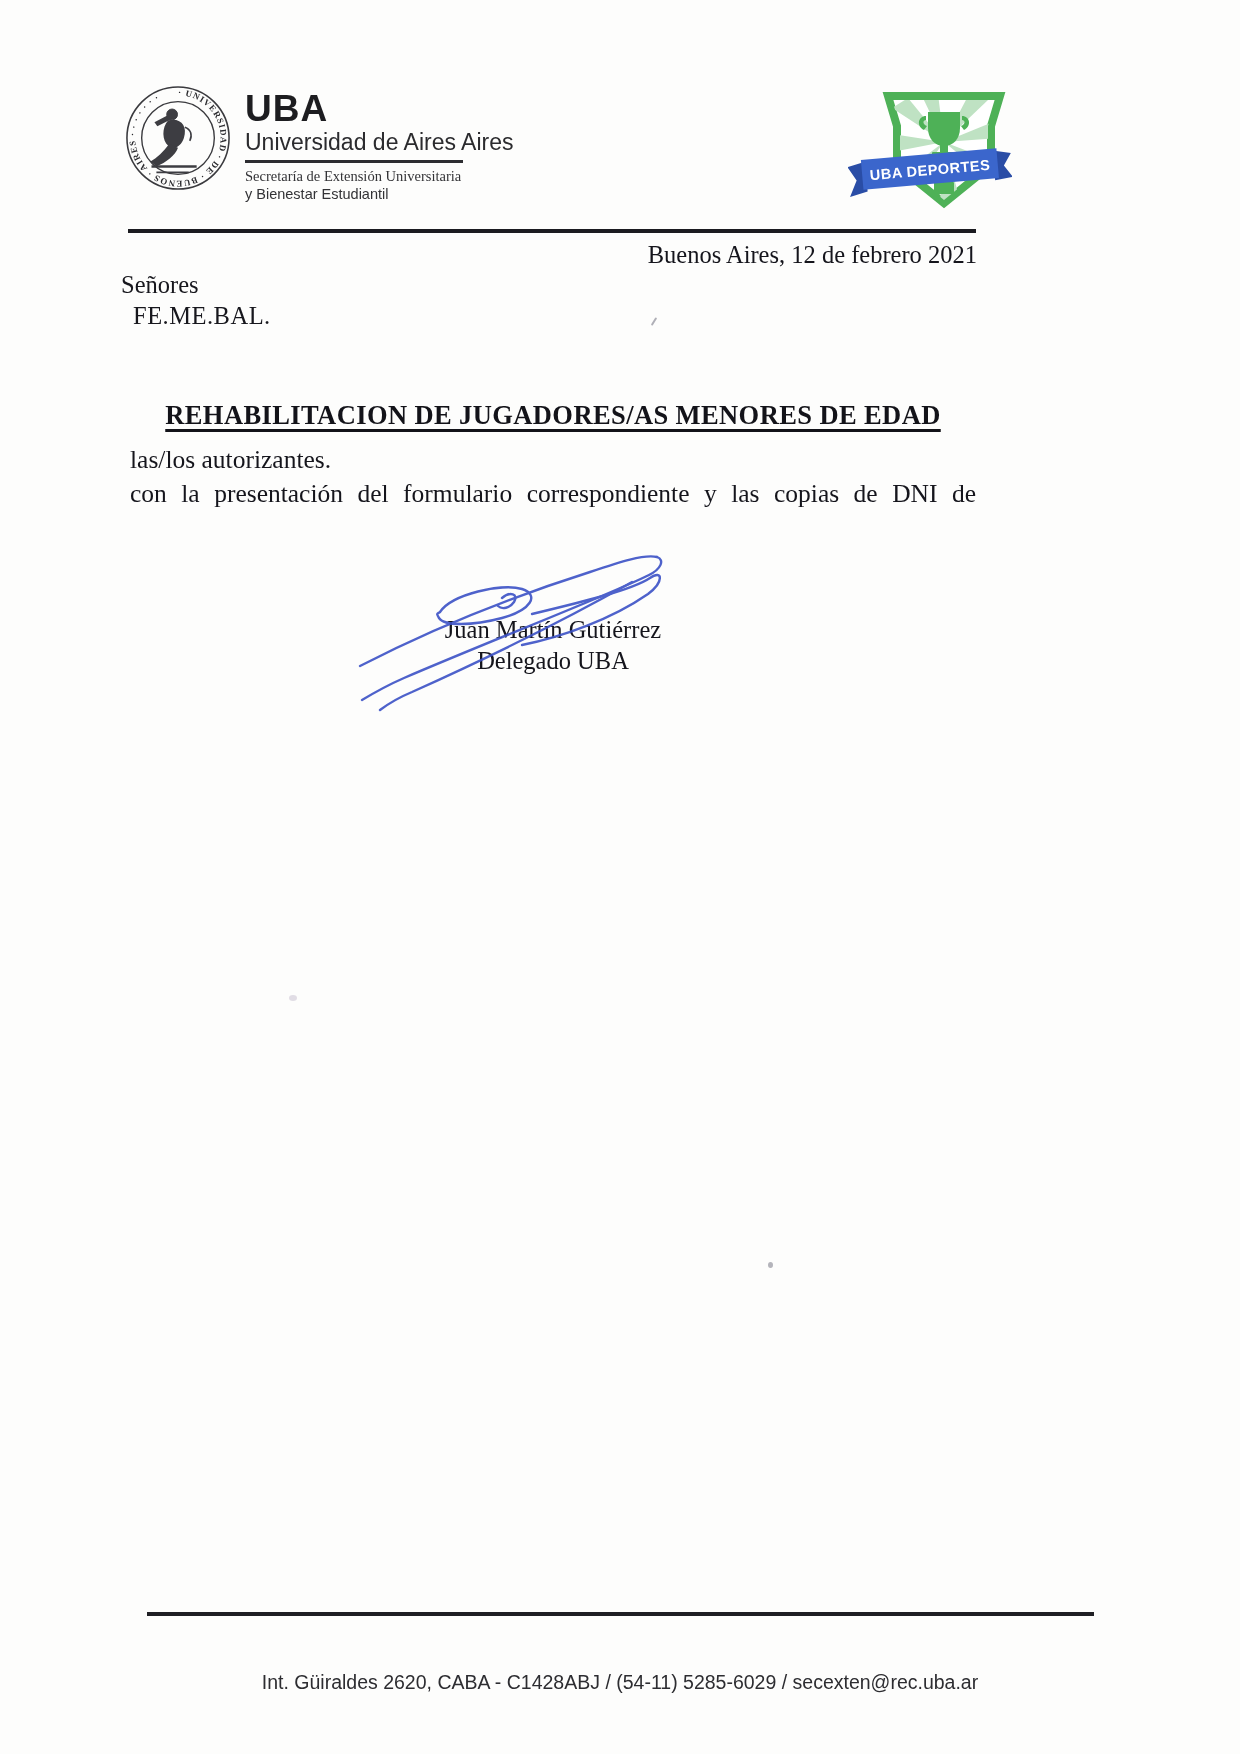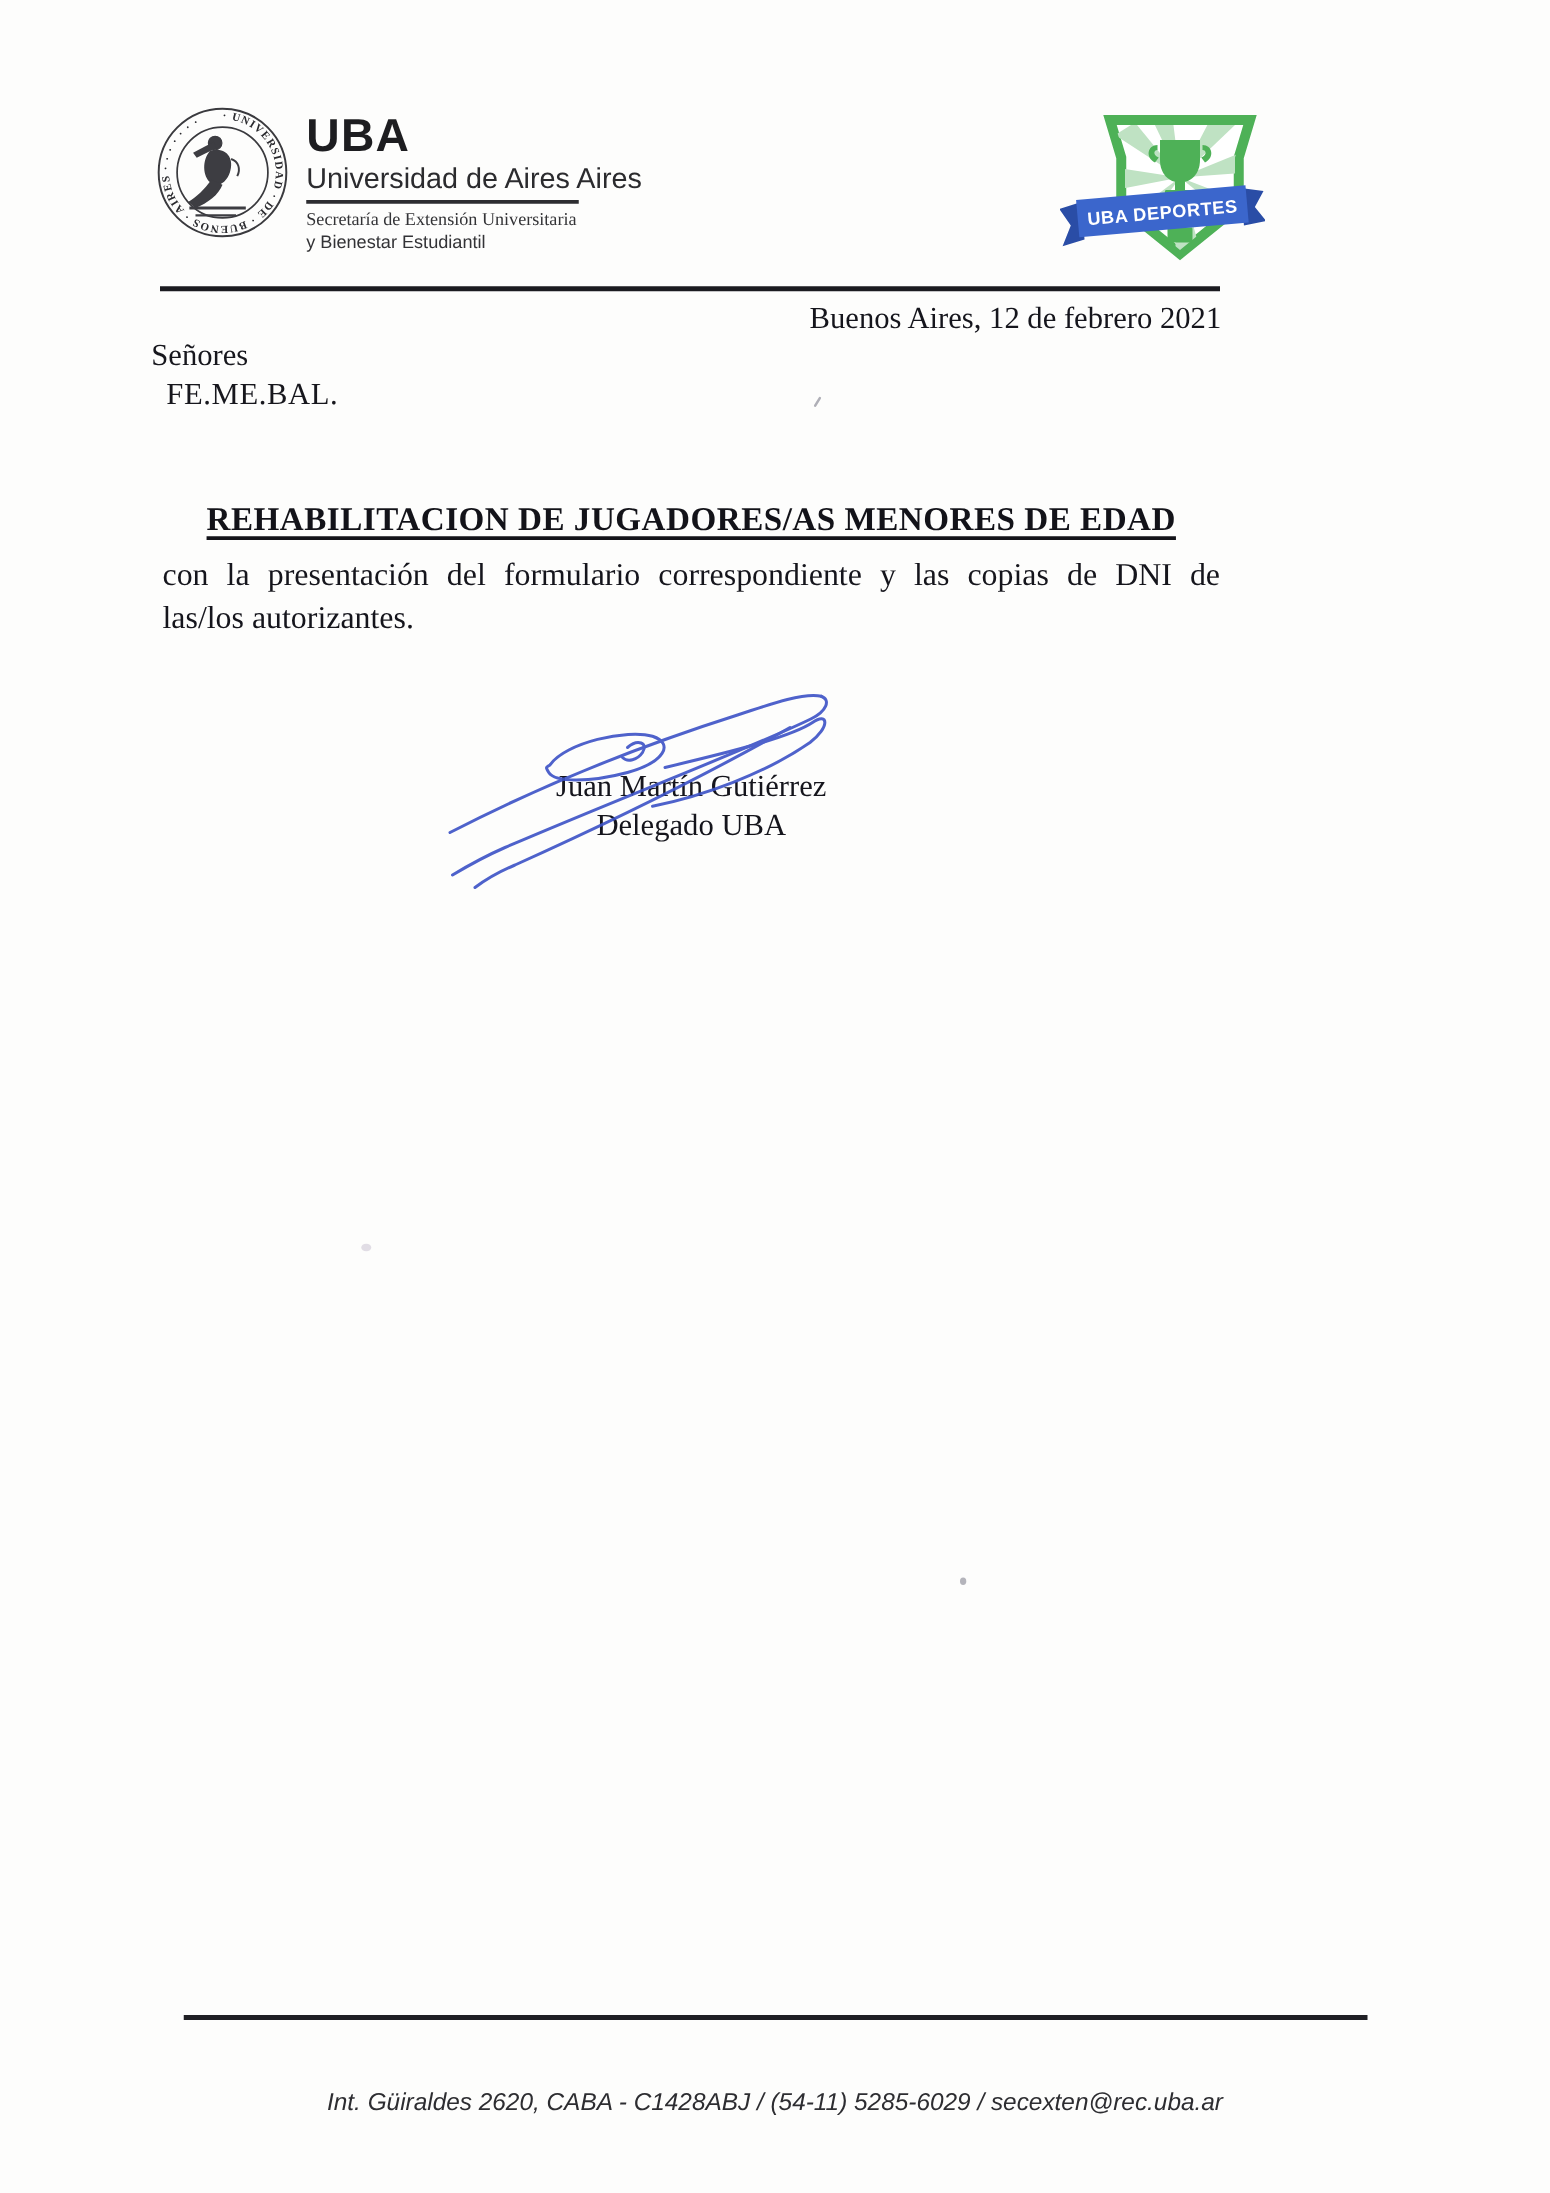--- a/index.html
+++ b/index.html
@@ -56,21 +56,21 @@
 
   
   .signature{left:352px;top:538px;width:320px;height:178px;z-index:3;pointer-events:none;}
   .signer-block{left:130px;top:614px;width:846px;text-align:center;z-index:2;}
   .signer-name{font-size:24.5px;line-height:31px;color:#15151c;}
   .signer-title{font-size:24.5px;line-height:31px;color:#15151c;}
 
   
   .footer-contact{
     left:0;top:1671px;width:1240px;text-align:center;
-    font-family:"Liberation Sans",sans-serif;font-size:19.5px;color:#2d2d31;font-style:italic;
+    font-family:"Liberation Sans",sans-serif;font-size:19.5px;color:#2d2d31;
   }
 
   
   .speck-a{left:768px;top:1262px;width:5px;height:6px;border-radius:50%;
     background:#8e8e98;opacity:.65;}
   .speck-b{left:653px;top:317px;width:2px;height:9px;background:#70707d;
     opacity:.55;transform:rotate(32deg);border-radius:2px;}
   .speck-c{left:289px;top:995px;width:8px;height:6px;border-radius:50%;
     background:#d9d4df;opacity:.8;}
 </style>
@@ -146,22 +146,22 @@
 <div class="abs top-rule"></div>
 
 <div class="abs date-line">Buenos Aires, 12 de febrero 2021</div>
 
 <div class="abs recipient1">Señores</div>
 <div class="abs recipient2">FE.ME.BAL.</div>
 
 <div class="abs letter-title">REHABILITACION DE JUGADORES/AS MENORES DE EDAD</div>
 
 <div class="abs letter-body">
+  <div class="body-line">las/los autorizantes.</div>
   <div class="body-line justify-last">con la presentación del formulario correspondiente y las copias de DNI de</div>
-  <div class="body-line">las/los autorizantes.</div>
 </div>
 
 <svg class="abs signature" viewBox="0 0 320 178" aria-hidden="true">
   <g fill="none" stroke="#3c52c6" stroke-width="2.4" stroke-linecap="round" opacity="0.9">
     <path d="M8,128 C70,96 150,62 238,34 C268,24 292,16 305,19"></path>
     <path d="M305,19 C313,22 309,31 297,37 C250,60 150,98 52,140 C36,147 20,156 10,162"></path>
     <path d="M88,74 C100,56 150,45 170,51 C188,57 179,72 150,80 C120,88 92,88 87,80 C84,75 85,76 88,74"></path>
     <path d="M150,60 C158,53 167,56 162,64 C158,70 150,72 146,68"></path>
     <path d="M280,44 C220,78 140,118 60,154 C48,159 36,166 28,172"></path>
     <path d="M180,76 C230,64 280,52 298,40 C311,31 312,44 296,56 C260,81 210,99 170,107"></path>

